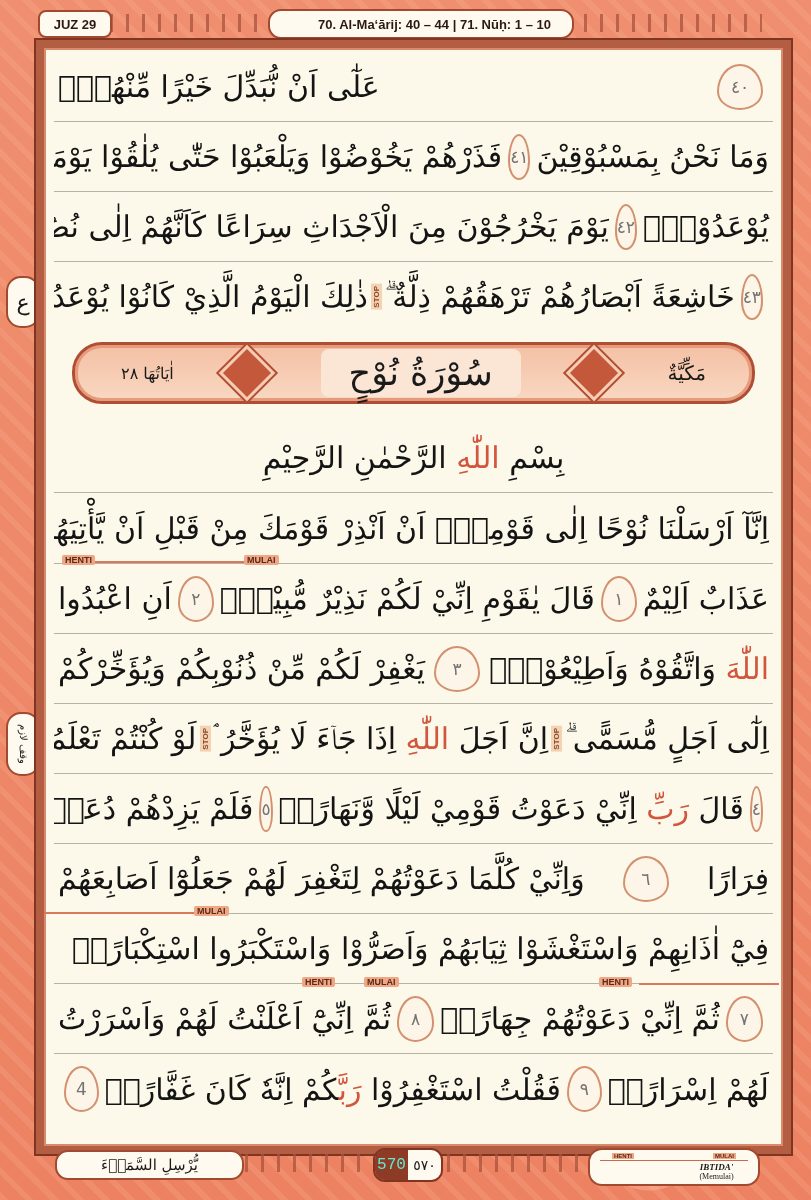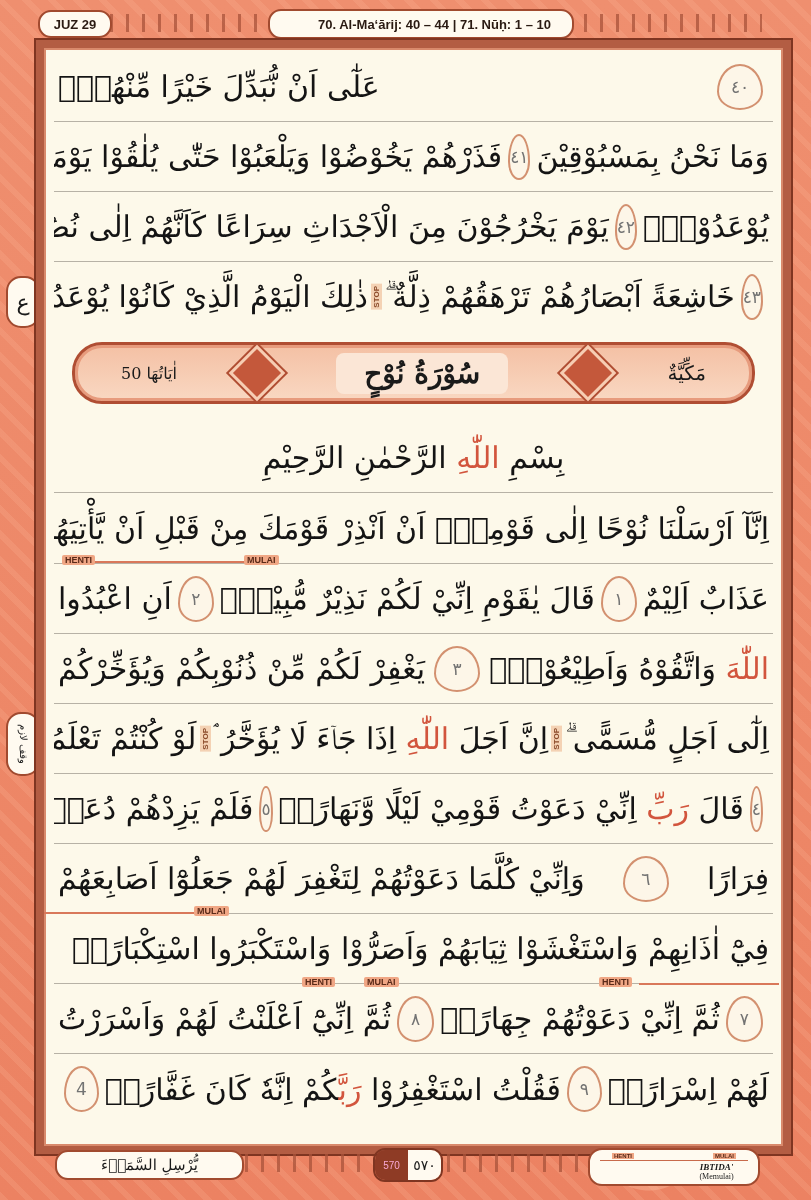--- a/index.html
+++ b/index.html
@@ -4,50 +4,50 @@
 <style>
   html,body{margin:0;padding:0;}
   body{width:811px;height:1200px;overflow:hidden;background:#ee8a6a;font-family:"DejaVu Sans",sans-serif;}
   .page{position:relative;width:811px;height:1200px;
     background:
       radial-gradient(circle at 20% 10%, rgba(255,200,170,.35) 0 40px, transparent 41px),
       radial-gradient(circle at 80% 95%, rgba(255,200,170,.35) 0 50px, transparent 51px),
       repeating-linear-gradient(45deg, rgba(255,190,160,.18) 0 6px, transparent 6px 18px),
       linear-gradient(#ef8f6f,#ec8262);}
   .top-bar{position:absolute;left:0;top:0;width:811px;height:40px;}
-  .juz{position:absolute;left:38px;top:10px;width:70px;height:24px;border-radius:13px;background:#fffaf0;border:2px solid #a14a2f;
+  .juz{position:absolute;left:38px;top:10px;width:70px;height:24px;border-radius:8px;background:#fffaf0;border:2px solid #a14a2f;
     font-family:"Liberation Sans",sans-serif;font-weight:bold;font-size:13px;color:#2a1a12;display:flex;align-items:center;justify-content:center;}
   .surah-range{position:absolute;left:268px;top:9px;width:275px;height:26px;border-radius:13px;background:#fffaf0;border:2px solid #a14a2f;
     font-family:"Liberation Sans",sans-serif;font-weight:bold;font-size:13px;color:#2a1a12;display:flex;align-items:center;justify-content:center;padding-left:27px;}
   .deco-row{position:absolute;top:14px;height:18px;background:repeating-linear-gradient(90deg,#a9533a 0 3px,transparent 3px 16px);opacity:.75;}
   .frame{position:absolute;left:36px;top:40px;width:739px;height:1098px;border:8px solid #b35d43;
     outline:2px solid #7f3521;box-shadow:inset 0 0 0 2px #d98a6c;background:#fdf9ea;}
   .frame-inner{position:absolute;left:10px;top:0;right:10px;bottom:0;}
   .line{position:absolute;left:0;right:0;height:70px;border-bottom:1px solid #b7b2a6;direction:rtl;
     font-family:"DejaVu Serif",serif;font-size:30px;color:#141414;display:flex;align-items:center;justify-content:space-between;padding:0 4px;box-sizing:border-box;white-space:nowrap;overflow:hidden;}
   .line .seg{display:inline-block;}
   .red{color:#d2553d;}
   .ayah{display:inline-flex;align-items:center;justify-content:center;width:42px;height:42px;margin:0 6px;border:2px solid #d39170;border-radius:50% 50% 50% 50%/60% 60% 40% 40%;
     color:#737373;font-size:17px;font-family:"DejaVu Sans",sans-serif;background:#fdf6e8;transform:rotate(0deg);}
   .stop-tag{display:inline-block;writing-mode:vertical-rl;transform:rotate(180deg);font-size:8px;font-family:"Liberation Sans",sans-serif;font-weight:bold;background:#f4d2b4;color:#8a4a2a;padding:2px 1px;margin:0 3px;}
   .mark{position:absolute;font-size:9px;font-family:"Liberation Sans",sans-serif;font-weight:bold;color:#5a2a18;background:#f0a785;padding:0 3px;border-radius:2px;}
   .mark-line{position:absolute;height:2px;background:#d9785a;}
   .surah-banner{position:absolute;left:18px;right:18px;height:62px;border-radius:30px;background:linear-gradient(#f4c0a4,#f9d8c2);border:3px solid #b04e33;box-shadow:inset 0 0 0 3px #e79b7d;
     direction:rtl;display:flex;align-items:center;justify-content:space-between;padding:0 46px;box-sizing:border-box;}
   .banner-cell{font-family:"DejaVu Serif",serif;color:#1a1a1a;}
   .banner-diamond{width:34px;height:34px;transform:rotate(45deg);background:#c4583b;border:3px solid #f6cdb3;box-shadow:0 0 0 2px #b04e33;}
-  .banner-center{background:#fbe6d6;border-radius:8px;padding:4px 28px;font-size:28px;font-weight:bold;}
+  .banner-center{background:#fbe6d6;border-radius:8px;padding:4px 28px;font-size:35px;}
   .basmala{position:absolute;left:0;right:0;height:60px;text-align:center;font-family:"DejaVu Serif",serif;font-size:30px;color:#141414;direction:rtl;}
   .side-badge{position:absolute;width:30px;height:48px;border-radius:15px;background:#fffaf0;border:2px solid #a14a2f;display:flex;align-items:center;justify-content:center;
     font-family:"DejaVu Serif",serif;color:#1a1a1a;}
   .bottom-bar{position:absolute;left:0;top:1140px;width:811px;height:60px;}
   .next-word{position:absolute;left:55px;top:10px;width:185px;height:26px;border-radius:13px;background:#fffaf0;border:2px solid #a14a2f;
     font-family:"DejaVu Serif",serif;font-size:15px;display:flex;align-items:center;justify-content:center;color:#1a1a1a;}
   .page-num{position:absolute;left:373px;top:8px;width:66px;height:30px;border-radius:12px;border:2px solid #7f3521;overflow:hidden;display:flex;}
-  .pn-latin{flex:1;background:#8e3b25;color:#f9a8d4;font-family:Liberation Sans, sans-serif;font-size:10px;display:flex;align-items:center;justify-content:center;}
+  .pn-latin{flex:1;background:#8e3b25;color:#5eead4;font-family:Liberation Mono, monospace;font-size:16px;display:flex;align-items:center;justify-content:center;}
   .pn-arabic{flex:1;background:#fffaf0;color:#1a1a1a;font-family:"DejaVu Sans",sans-serif;font-size:14px;display:flex;align-items:center;justify-content:center;}
   .legend{position:absolute;left:588px;top:8px;width:168px;height:34px;border-radius:14px;background:#fffaf0;border:2px solid #a14a2f;font-family:"Liberation Sans",sans-serif;}
   .legend .lg-top{position:absolute;top:3px;left:10px;right:10px;height:7px;border-bottom:1px solid #c86a4b;}
   .legend .tag{position:absolute;top:0;font-size:6px;font-weight:bold;background:#f0a785;color:#5a2a18;padding:0 2px;}
   .legend .lbl{position:absolute;top:12px;font-size:9px;font-weight:bold;font-style:italic;color:#1a1a1a;text-align:center;line-height:10px;}
   .legend .sub{display:block;font-style:normal;font-weight:normal;font-size:8px;}
 </style>
 </head>
 <body>
 
@@ -89,21 +89,21 @@
         <span class="stop-tag">STOP</span>
         <span class="seg">ذٰلِكَ الْيَوْمُ الَّذِيْ كَانُوْا يُوْعَدُوْنَ ࣖ</span>
 
       </div>
 
       <div class="surah-banner" style="top:294px;">
         <span class="banner-cell" style="font-size:20px;">مَكِّيَّةٌ</span>
         <span class="banner-diamond"></span>
         <span class="banner-cell banner-center">سُوْرَةُ نُوْحٍ</span>
         <span class="banner-diamond"></span>
-        <span class="banner-cell" style="font-size:16px;">اٰيَاتُهَا 50</span>
+        <span class="banner-cell" style="font-size:16px;">اٰيَاتُهَا ٢٨</span>
       </div>
 
       <div class="basmala" style="top:380px;border-bottom:1px solid #b7b2a6;height:64px;line-height:60px;">
         <span>بِسْمِ </span><span class="red">اللّٰهِ</span><span> الرَّحْمٰنِ الرَّحِيْمِ</span>
       </div>
 
       <div class="line" style="top:446px;">
         <span class="seg">اِنَّآ اَرْسَلْنَا نُوْحًا اِلٰى قَوْمِهٖٓ اَنْ اَنْذِرْ قَوْمَكَ مِنْ قَبْلِ اَنْ يَّأْتِيَهُمْ</span>
       </div>
       <div class="mark-line" style="left:30px;top:513px;width:170px;"></div>

